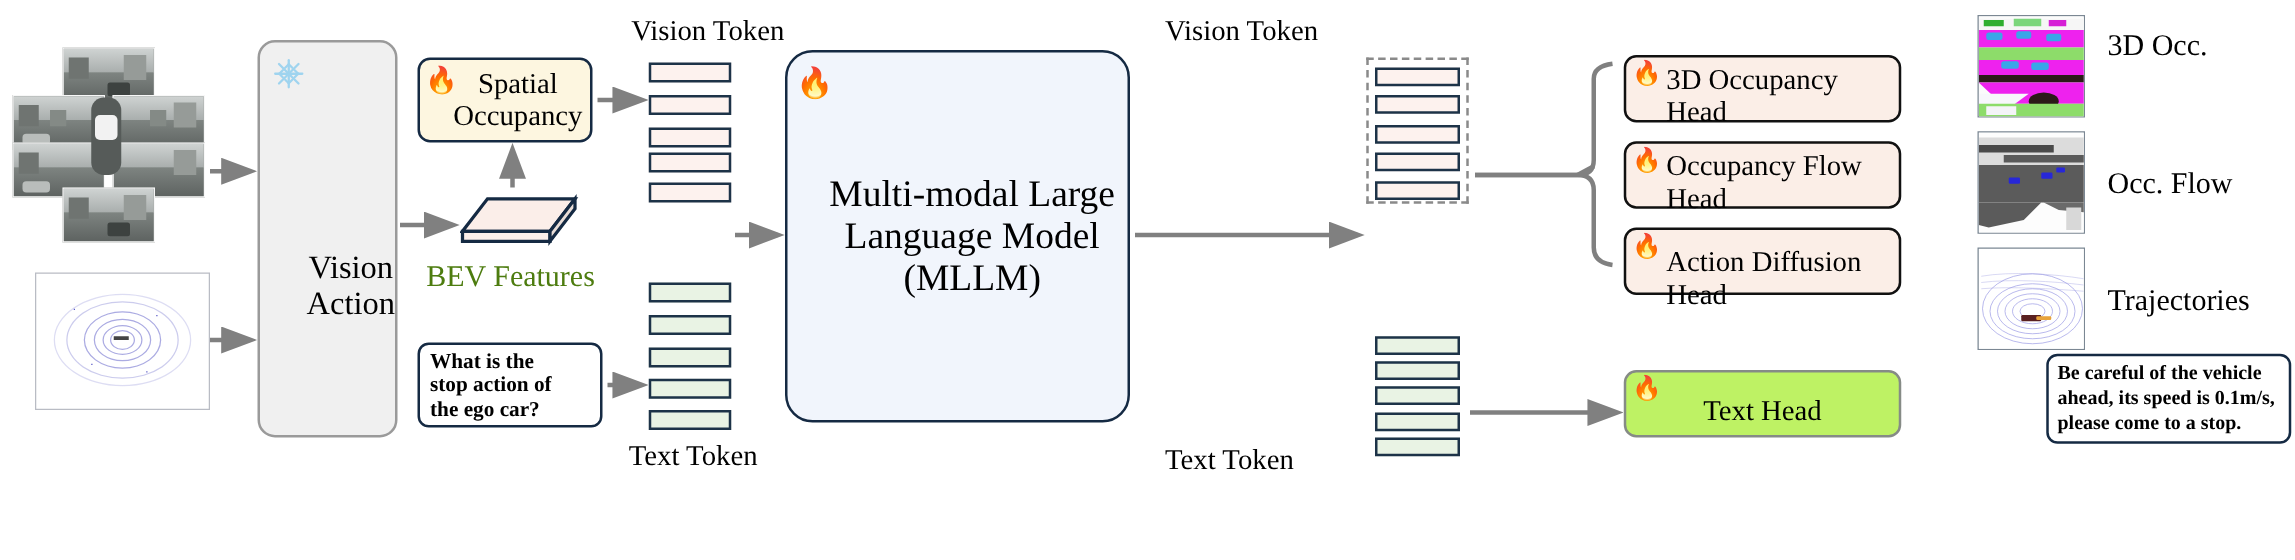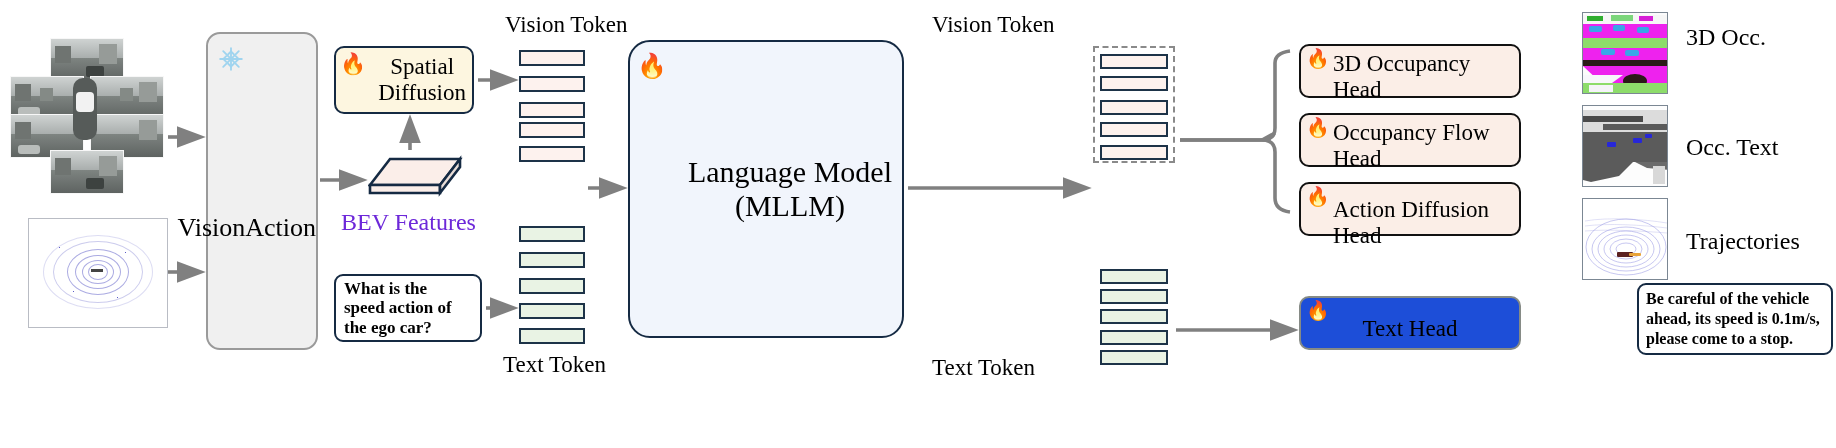--- a/index.html
+++ b/index.html
@@ -1,19 +1,19 @@
 <!DOCTYPE html>
 <html><head>
 <meta charset="utf-8">
 <style>
   html,body{margin:0;padding:0;background:#ffffff;}
   body{width:1836px;height:448px;position:relative;overflow:hidden;
        font-family:"Liberation Serif","DejaVu Serif",serif;color:#000;}
   .abs{position:absolute;}
-  .lbl{font-family:"Liberation Serif",serif;color:#6d28d9;white-space:nowrap;}
+  .lbl{font-family:"Liberation Serif",serif;color:#4d7c0f;white-space:nowrap;}
 
   
   #cam-ring{left:10px;top:38px;width:150px;height:140px;}
   .cam{position:absolute;background:#8d9390;border:1px solid #f7f7f7;overflow:hidden;}
   .cam .sky{position:absolute;left:0;top:0;width:100%;height:45%;background:linear-gradient(#cfd3d2,#a9aead);}
   .cam .grd{position:absolute;left:0;bottom:0;width:100%;height:55%;background:linear-gradient(#7e8481,#5e6361);}
   .cam .b1{position:absolute;left:6%;top:16%;width:22%;height:42%;background:#6f7471;}
   .cam .b2{position:absolute;right:8%;top:12%;width:26%;height:48%;background:#969b98;}
   .cam .b3{position:absolute;left:40%;top:26%;width:18%;height:30%;background:#848a86;}
   .cam .car{position:absolute;left:48%;bottom:10%;width:26%;height:26%;background:#3d4240;border-radius:2px;}
@@ -52,21 +52,21 @@
   .tok{position:absolute;box-sizing:border-box;border:2.5px solid #1d3348;}
   .tok.vis{background:#fdf2ee;}
   .tok.txt{background:#e9f3e4;}
   .stack-label{position:absolute;font-size:23px;}
   #vtok-dash{left:1093px;top:46px;width:82px;height:117px;border:2.5px dashed #8a8a8a;box-sizing:border-box;}
 
   
   .head{position:absolute;box-sizing:border-box;display:flex;align-items:center;
         justify-content:center;font-size:23px;}
   .head.occ{background:#fbeee7;border:2.5px solid #111;border-radius:10px;padding-left:32px;}
-  .head.txt{background:#1d4ed8;border:2.5px solid #868b86;border-radius:10px;}
+  .head.txt{background:#bef264;border:2.5px solid #868b86;border-radius:10px;}
   .hfire{position:absolute;font-size:19px;}
 
   
   .thumb{position:absolute;box-sizing:border-box;border:1.5px solid #7b8793;background:#fff;overflow:hidden;}
   .thumb-label{position:absolute;font-size:24px;}
 
   #answer-box{left:1637px;top:283px;width:196px;height:72px;background:#fff;
       border:2.5px solid #152a43;border-radius:9px;font-size:16px;font-weight:bold;
       justify-content:flex-start;text-align:left;padding:0 7px;line-height:1.25;}
 
@@ -125,21 +125,21 @@
   <div class="lp" style="left:24px;top:22px;width:88px;height:60px;opacity:.45;"></div>
   <div class="lp" style="left:14px;top:16px;width:108px;height:72px;opacity:.3;"></div>
   <div class="ld" style="left:62px;top:50px;width:12px;height:3px;background:#444;"></div>
   <div class="ld" style="left:30px;top:28px;"></div>
     <div class="ld" style="left:96px;top:33px;"></div>
   <div class="ld" style="left:44px;top:72px;"></div>
     <div class="ld" style="left:88px;top:78px;"></div>
 </div>
 
 <div class="rbox" id="vision-encoder">
-  <div style="display:flex;flex-direction:row;margin-top:74px;">
+  <div style="display:flex;flex-direction:column;margin-top:74px;">
     <span>Vision</span>
     <span>Action</span>
   </div>
 </div>
 <div class="abs" id="snow">
   <svg width="26" height="26" viewBox="0 0 24 24">
     <g stroke="#9fd4ef" stroke-width="1.7" stroke-linecap="round">
       <line x1="12" y1="2" x2="12" y2="22"></line>
         <line x1="2" y1="12" x2="22" y2="12"></line>
       <line x1="4.8" y1="4.8" x2="19.2" y2="19.2"></line>
@@ -152,58 +152,59 @@
         <line x1="5" y1="12" x2="7.6" y2="14.6"></line>
       <line x1="19" y1="12" x2="16.4" y2="9.4"></line>
         <line x1="19" y1="12" x2="16.4" y2="14.6"></line>
     </g>
   </svg>
 </div>
 
 <div class="rbox" id="spatial-projector">
   <div style="display:flex;flex-direction:column;margin-left:18px;">
     <span>Spatial</span>
-    <span>Diffusion</span>
+    <span>Occupancy</span>
   </div>
 </div>
 <div class="abs" id="sp-fire">🔥</div>
 
 <div class="abs" id="bev">
   <svg width="96" height="46" viewBox="0 0 96 46">
     <polygon points="22,4 92,4 72,30 2,30" fill="#fbeee9" stroke="#152a43" stroke-width="2.6"></polygon>
     <polygon points="2,30 72,30 72,38 2,38" fill="#fbeee9" stroke="#152a43" stroke-width="2.6"></polygon>
     <polygon points="72,30 92,4 92,12 72,38" fill="#e9ddd7" stroke="#152a43" stroke-width="2.6"></polygon>
   </svg>
 </div>
 <div class="abs lbl" id="bev-label">BEV Features</div>
 
 <div class="rbox" id="question-box">
   <div style="display:flex;flex-direction:column;">
     <span>What is the</span>
-    <span>speed action of</span>
+    <span>stop action of</span>
     <span>the ego car?</span>
   </div>
 </div>
 
 <div class="abs stack-label" style="left:505px;top:12px;">Vision Token</div>
 <div class="tok vis" style="left:519px;top:50px;width:66px;height:16px;"></div>
 <div class="tok vis" style="left:519px;top:76px;width:66px;height:16px;"></div>
 <div class="tok vis" style="left:519px;top:102px;width:66px;height:16px;"></div>
 <div class="tok vis" style="left:519px;top:122px;width:66px;height:16px;"></div>
 <div class="tok vis" style="left:519px;top:146px;width:66px;height:16px;"></div>
 
 <div class="tok txt" style="left:519px;top:226px;width:66px;height:16px;"></div>
 <div class="tok txt" style="left:519px;top:252px;width:66px;height:16px;"></div>
 <div class="tok txt" style="left:519px;top:278px;width:66px;height:16px;"></div>
 <div class="tok txt" style="left:519px;top:303px;width:66px;height:16px;"></div>
 <div class="tok txt" style="left:519px;top:328px;width:66px;height:16px;"></div>
 <div class="abs stack-label" style="left:503px;top:352px;">Text Token</div>
 
 <div class="rbox" id="mllm">
   <div style="display:flex;flex-direction:column;">
+    <span>Multi-modal Large</span>
     <span>Language Model</span>
     <span>(MLLM)</span>
   </div>
 </div>
 <div class="abs" id="fire-mllm">🔥</div>
 
 <div class="abs stack-label" style="left:932px;top:12px;">Vision Token</div>
 <div class="abs" id="vtok-dash"></div>
 <div class="tok vis" style="left:1100px;top:54px;width:68px;height:15px;"></div>
 <div class="tok vis" style="left:1100px;top:76px;width:68px;height:15px;"></div>
@@ -271,21 +272,21 @@
     <rect x="20" y="18" width="66" height="6" fill="#5a5a5a"></rect>
     <rect x="0" y="26" width="86" height="30" fill="#5b5b5b"></rect>
     <rect x="24" y="36" width="9" height="5" fill="#2727d8" rx="1"></rect>
     <rect x="50" y="32" width="9" height="5" fill="#2727d8" rx="1"></rect>
     <rect x="62" y="28" width="7" height="4" fill="#2727d8" rx="1"></rect>
     <polygon points="0,56 50,56 36,70 8,76 0,74" fill="#5b5b5b"></polygon>
     <polygon points="52,56 86,56 86,64 64,62" fill="#6a6a6a"></polygon>
     <rect x="70" y="60" width="12" height="18" fill="#d8d8d8"></rect>
   </svg>
 </div>
-<div class="thumb-label" style="left:1686px;top:134px;">Occ. Text</div>
+<div class="thumb-label" style="left:1686px;top:134px;">Occ. Flow</div>
 
 <div class="thumb" style="left:1582px;top:198px;width:86px;height:82px;">
   <svg width="86" height="82" viewBox="0 0 86 82">
     <rect width="86" height="82" fill="#fff"></rect>
     <g stroke="#7b7bdc" fill="none" stroke-width="0.6" opacity="0.7">
       <ellipse cx="43" cy="50" rx="34" ry="22"></ellipse>
       <ellipse cx="43" cy="50" rx="28" ry="18"></ellipse>
       <ellipse cx="43" cy="50" rx="22" ry="14"></ellipse>
       <ellipse cx="43" cy="50" rx="16" ry="10"></ellipse>
       <ellipse cx="43" cy="50" rx="10" ry="6"></ellipse>

